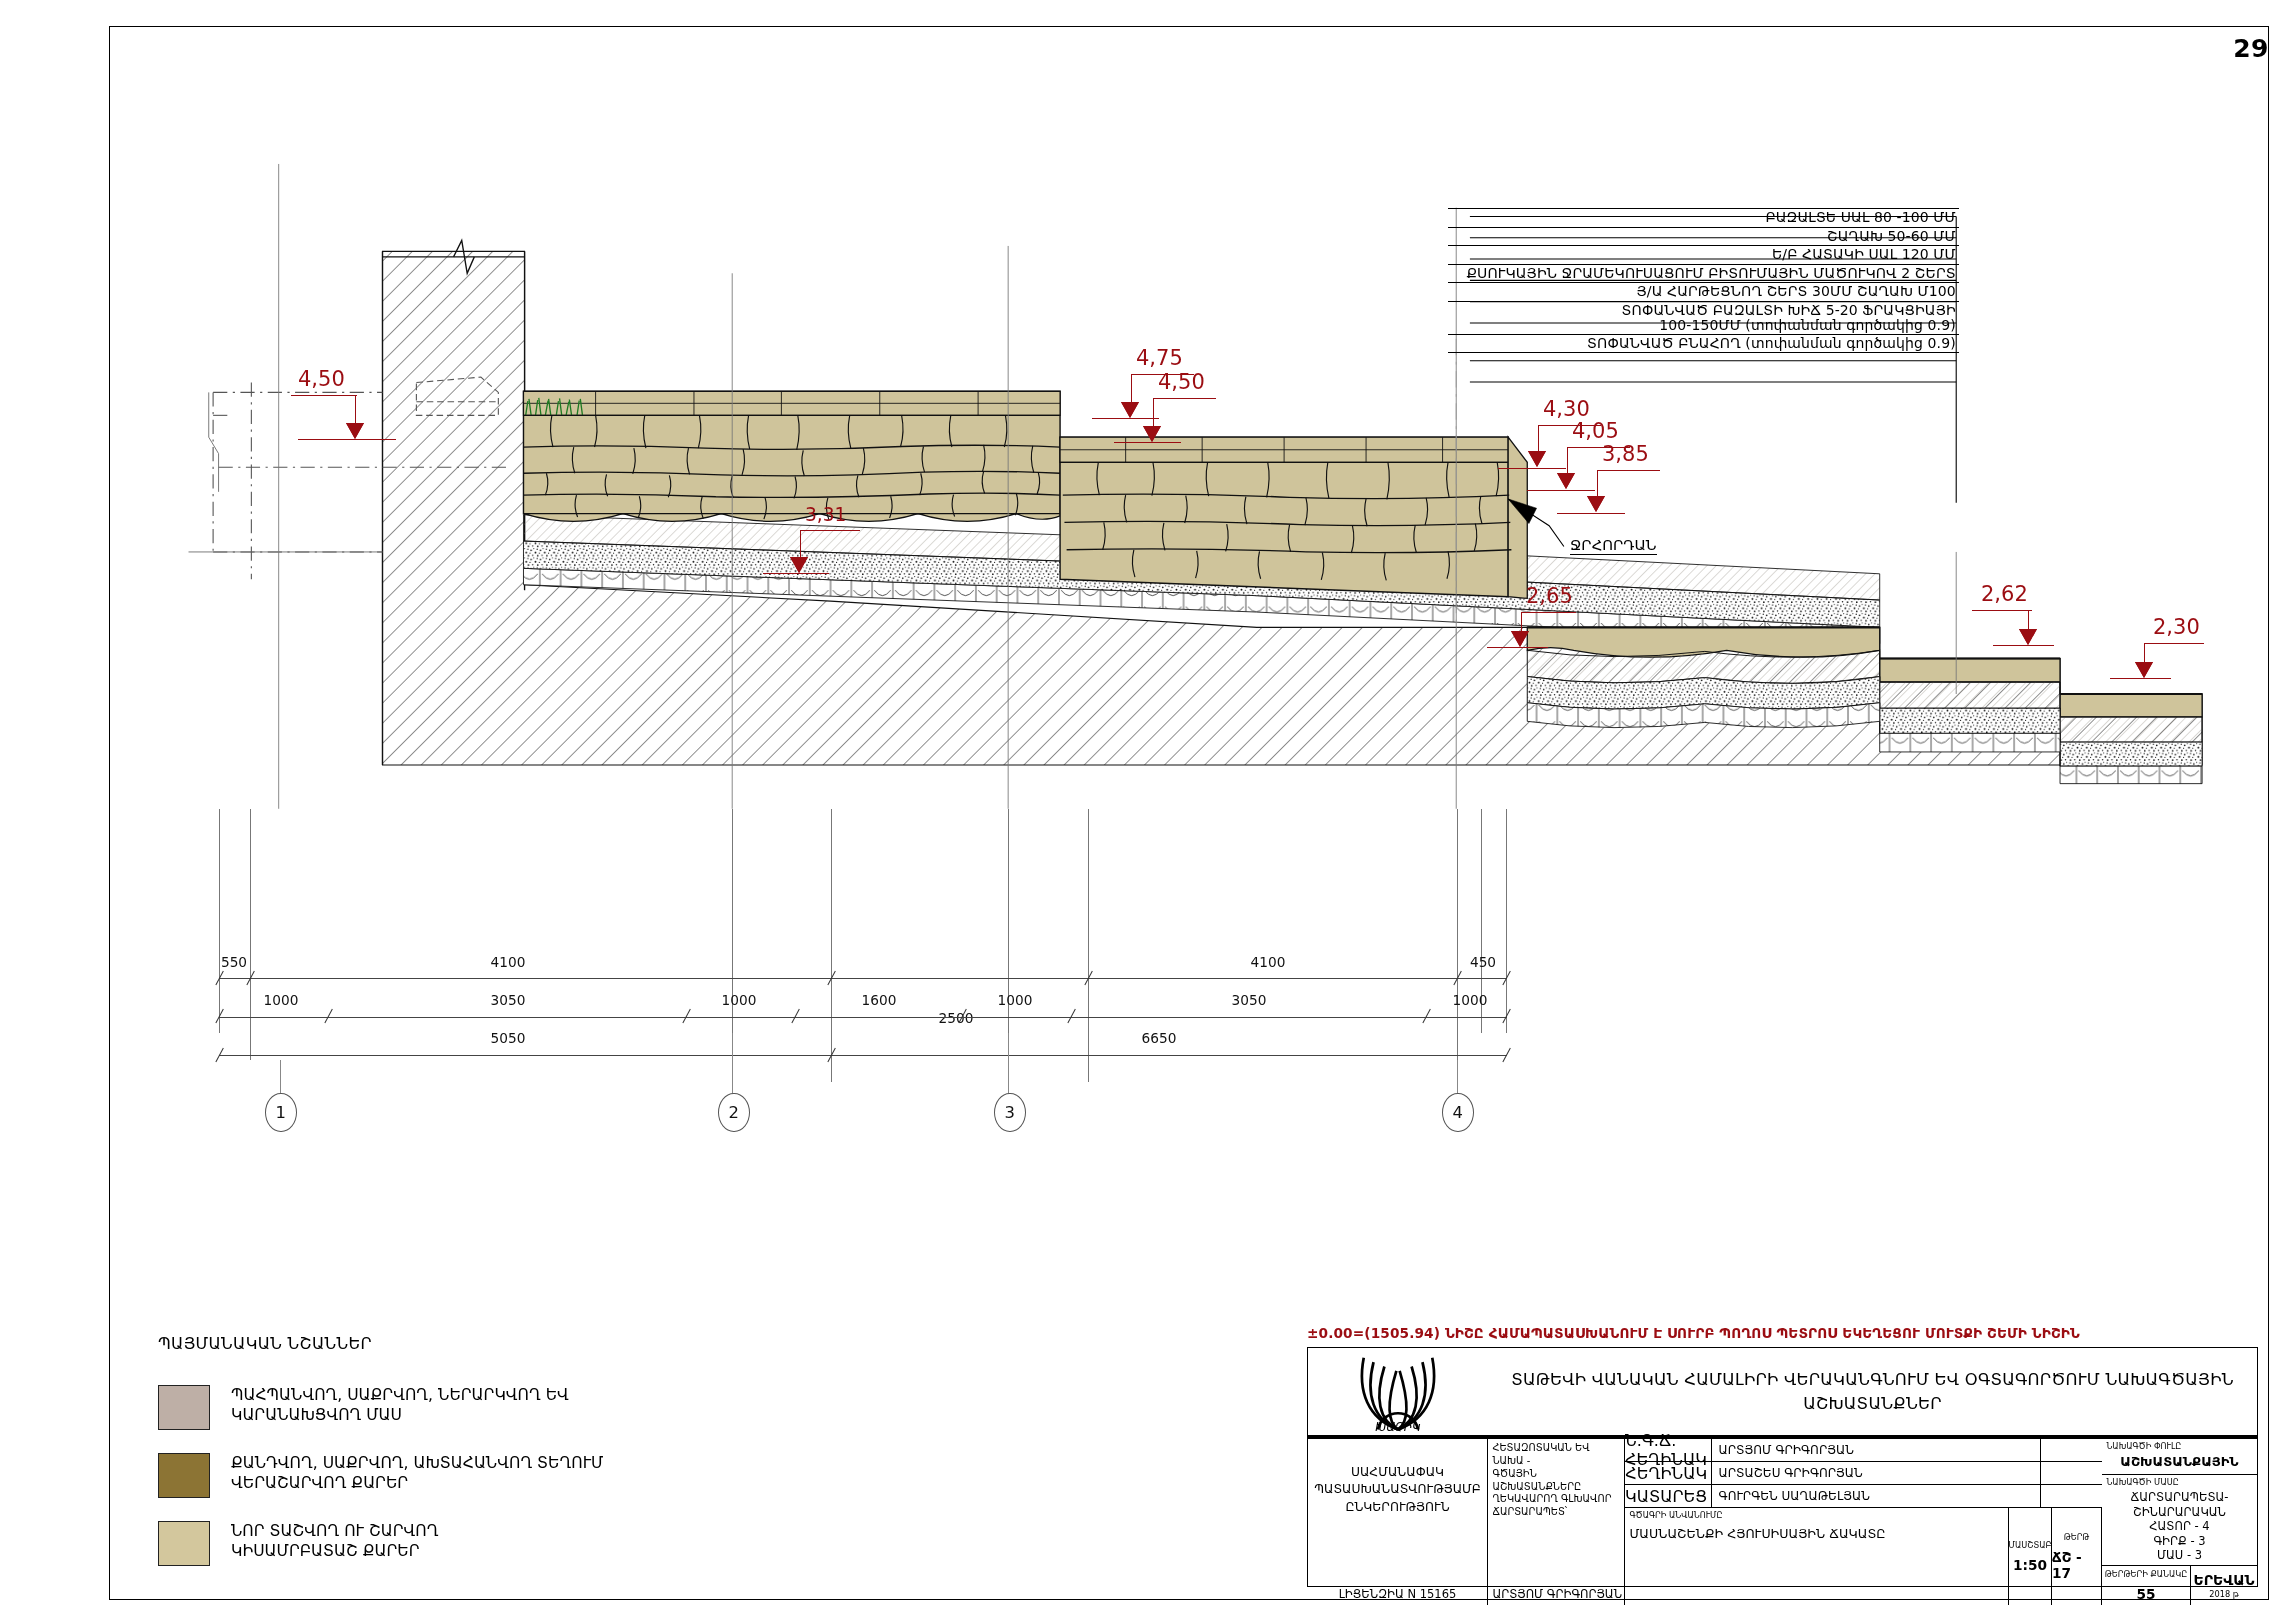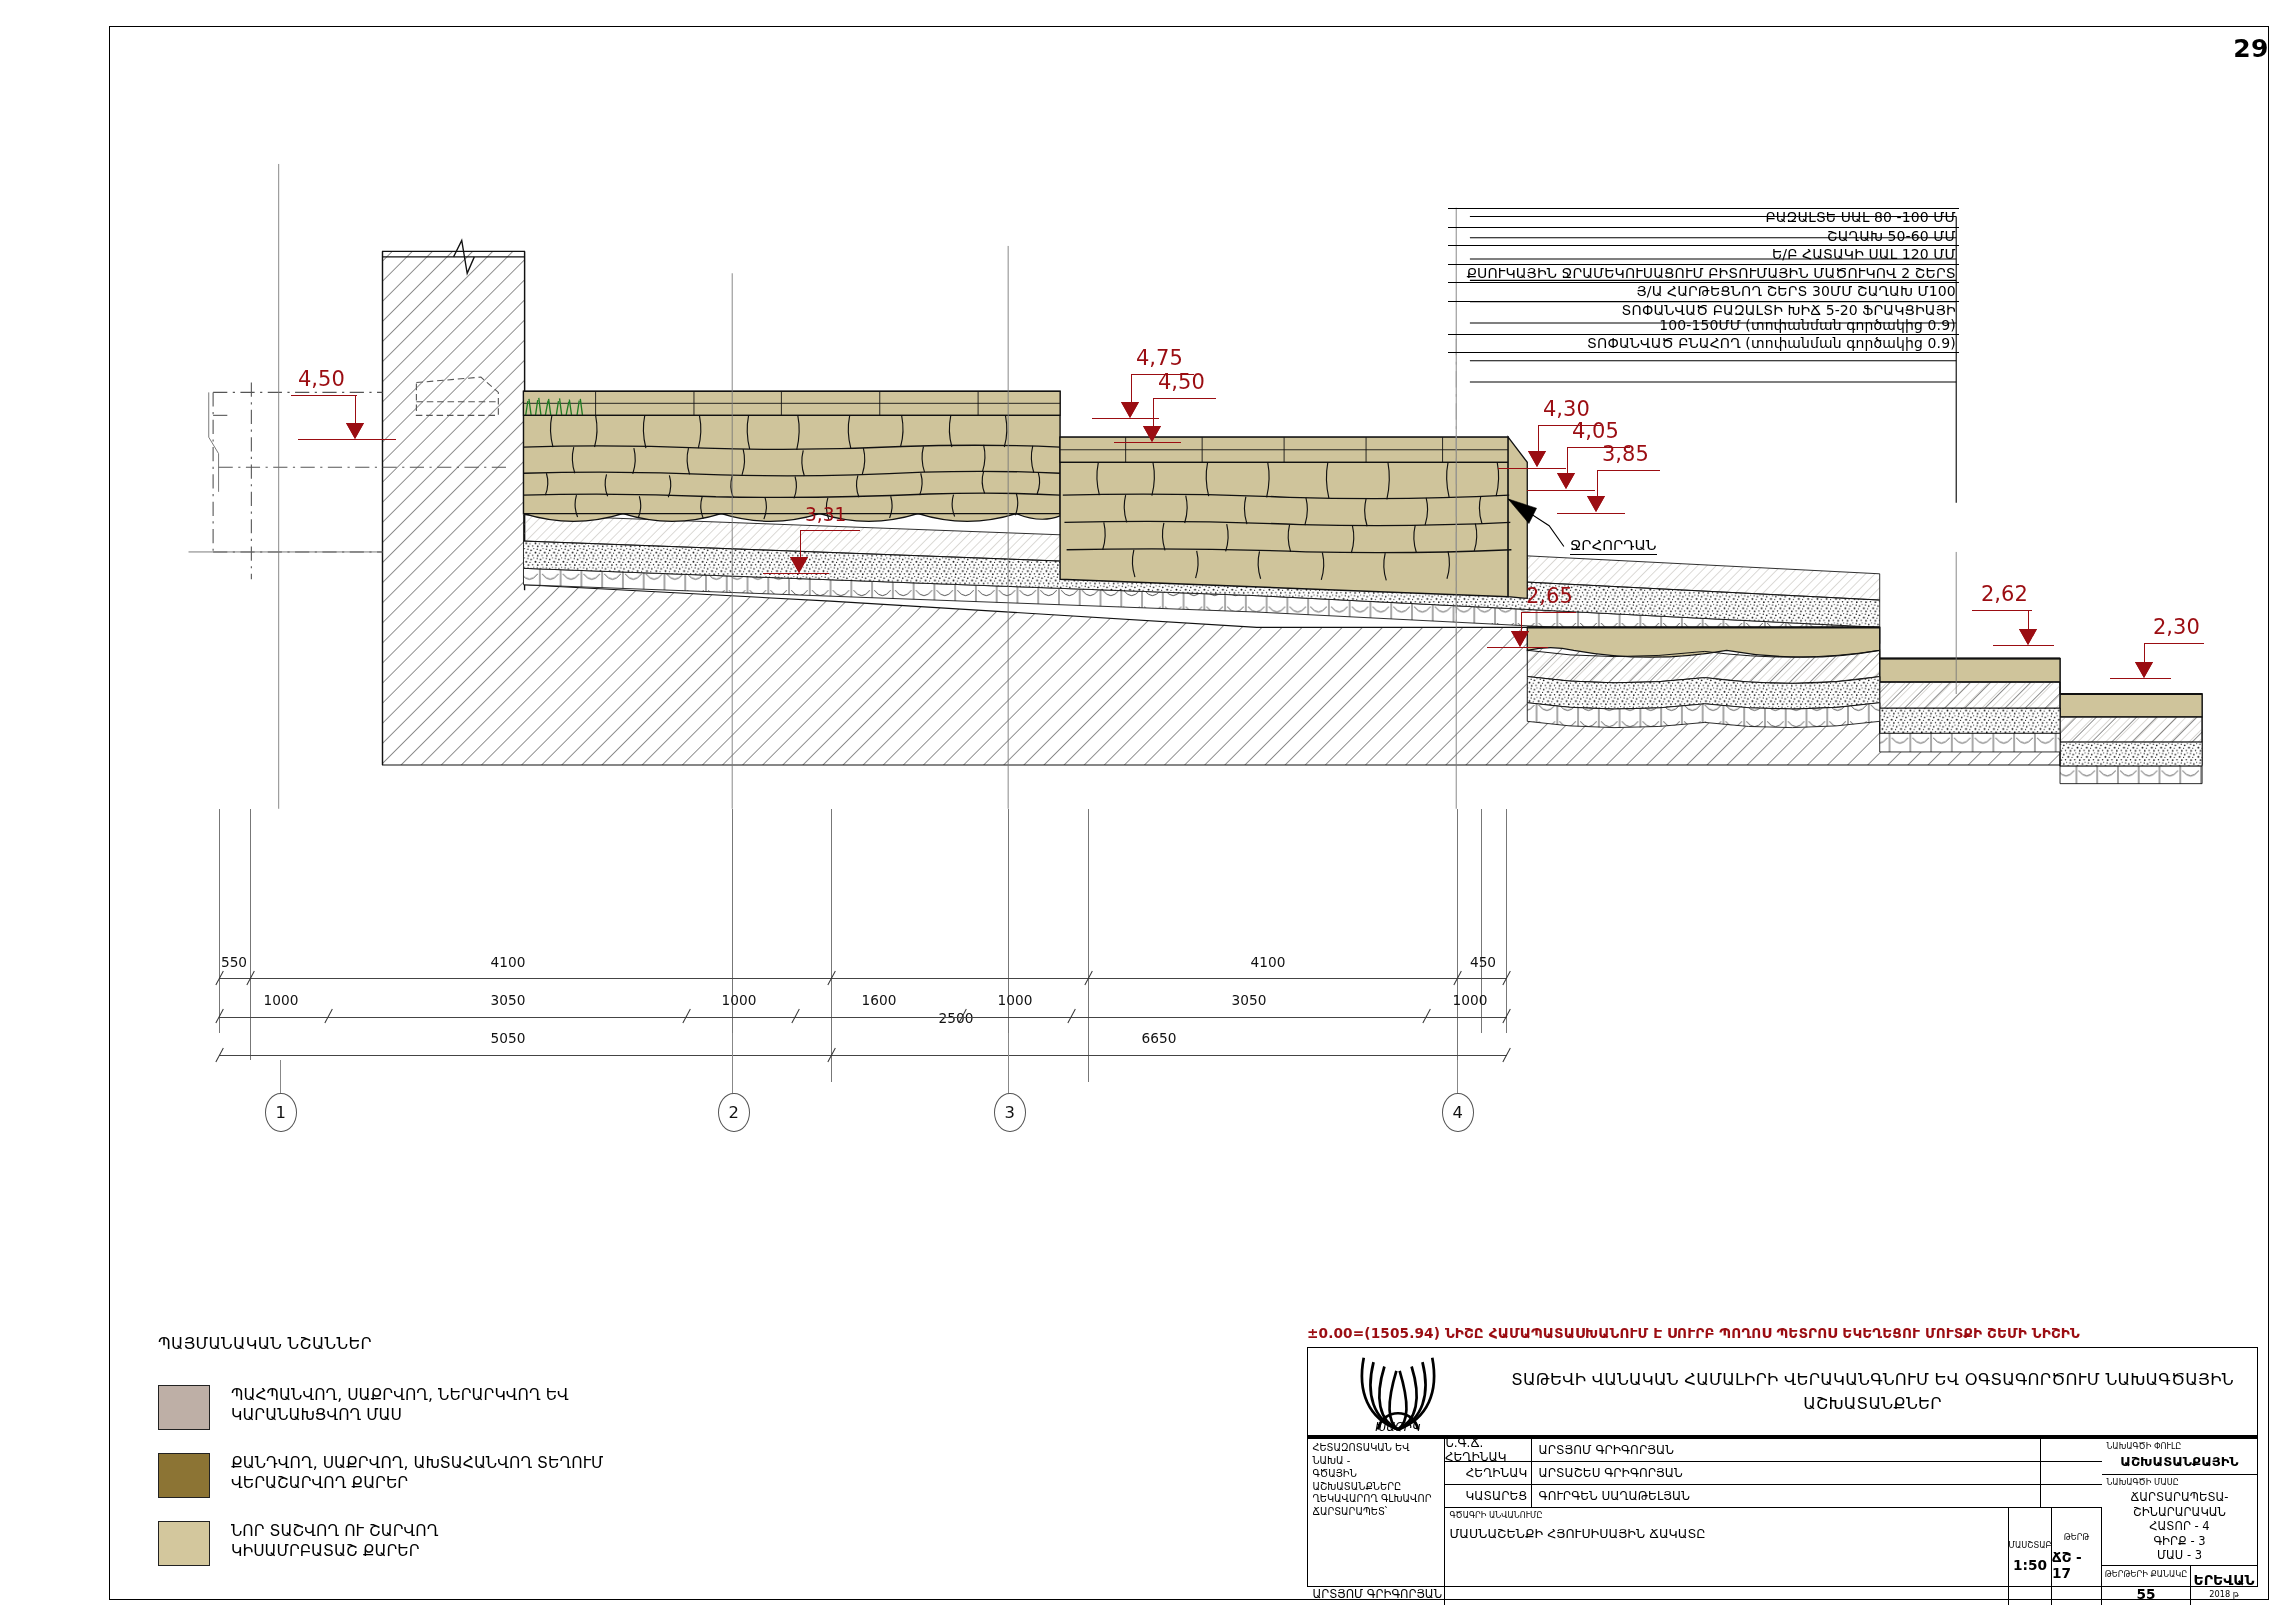--- a/index.html
+++ b/index.html
@@ -85,21 +85,21 @@
               padding:2.7px 4.4px;font-size:10.7px;line-height:1.28;white-space:pre-line;}
   .tb-mid-rest{flex:1;display:flex;}
   .tb-roles{width:137px;border-right:1.1px solid #000;box-sizing:border-box;
             position:relative;padding:3.3px 4.4px;}
   .tb-roles-txt{font-size:9.8px;line-height:1.3;white-space:pre-line;}
   .tb-roles-sign{position:absolute;left:4.4px;bottom:4.4px;font-size:11.5px;}
   .tb-names{flex:1;display:flex;flex-direction:column;}
   .tb-nrow{display:flex;height:23px;border-bottom:1.1px solid #000;box-sizing:border-box;}
   .tb-nrole{width:87px;border-right:1.1px solid #000;box-sizing:border-box;
             display:flex;align-items:center;justify-content:flex-end;
-            padding-right:3.8px;font-size:12px;}
+            padding-right:3.8px;font-size:16px;}
   .tb-nname{flex:1;border-right:1.1px solid #000;box-sizing:border-box;
             display:flex;align-items:center;padding-left:6.6px;font-size:12px;}
   .tb-nsign{width:61px;box-sizing:border-box;}
   .tb-dwg{flex:1;display:flex;}
   .tb-dwgname{flex:1;border-right:1.1px solid #000;box-sizing:border-box;padding:2.2px 4.4px;}
   .tb-dwg-cap{font-size:8.2px;}
   .tb-dwg-val{font-size:12.6px;margin-top:6px;}
   .tb-scale,.tb-sheetno{width:43px;border-right:1.1px solid #000;box-sizing:border-box;
           display:flex;flex-direction:column;align-items:center;justify-content:center;}
   .tb-sheetno{width:50px;}
@@ -542,20 +542,26 @@
         </g>
         <text x="115" y="152" font-size="22" text-anchor="middle" font-family="'DejaVu Sans',sans-serif" fill="#000">ԽԱՉԻԿ</text>
       </svg>
     </div>
     <div id="tb-maintitle">ՏԱԹԵՎԻ ՎԱՆԱԿԱՆ ՀԱՄԱԼԻՐԻ ՎԵՐԱԿԱՆԳՆՈՒՄ ԵՎ ՕԳՏԱԳՈՐԾՈՒՄ
 ՆԱԽԱԳԾԱՅԻՆ ԱՇԽԱՏԱՆՔՆԵՐ</div>
   </div>
 
   <div id="tb-body">
 
+    <div class="tb-c1">
+      <div class="tb-c1-main">ՍԱՀՄԱՆԱՓԱԿ
+ՊԱՏԱՍԽԱՆԱՏՎՈՒԹՅԱՄԲ
+ԸՆԿԵՐՈՒԹՅՈՒՆ</div>
+      <div class="tb-c1-lic">ԼԻՑԵՆԶԻԱ N 15165</div>
+    </div>
 
     <div class="tb-mid">
 
       <div class="tb-mid-rest">
         <div class="tb-roles">
           <div class="tb-roles-txt">ՀԵՏԱԶՈՏԱԿԱՆ ԵՎ ՆԱԽԱ -
 ԳԾԱՅԻՆ ԱՇԽԱՏԱՆՔՆԵՐԸ
 ՂԵԿԱՎԱՐՈՂ ԳԼԽԱՎՈՐ
 ՃԱՐՏԱՐԱՊԵՏ՝</div>
           <div class="tb-roles-sign">ԱՐՏՅՈՄ ԳՐԻԳՈՐՅԱՆ</div>

